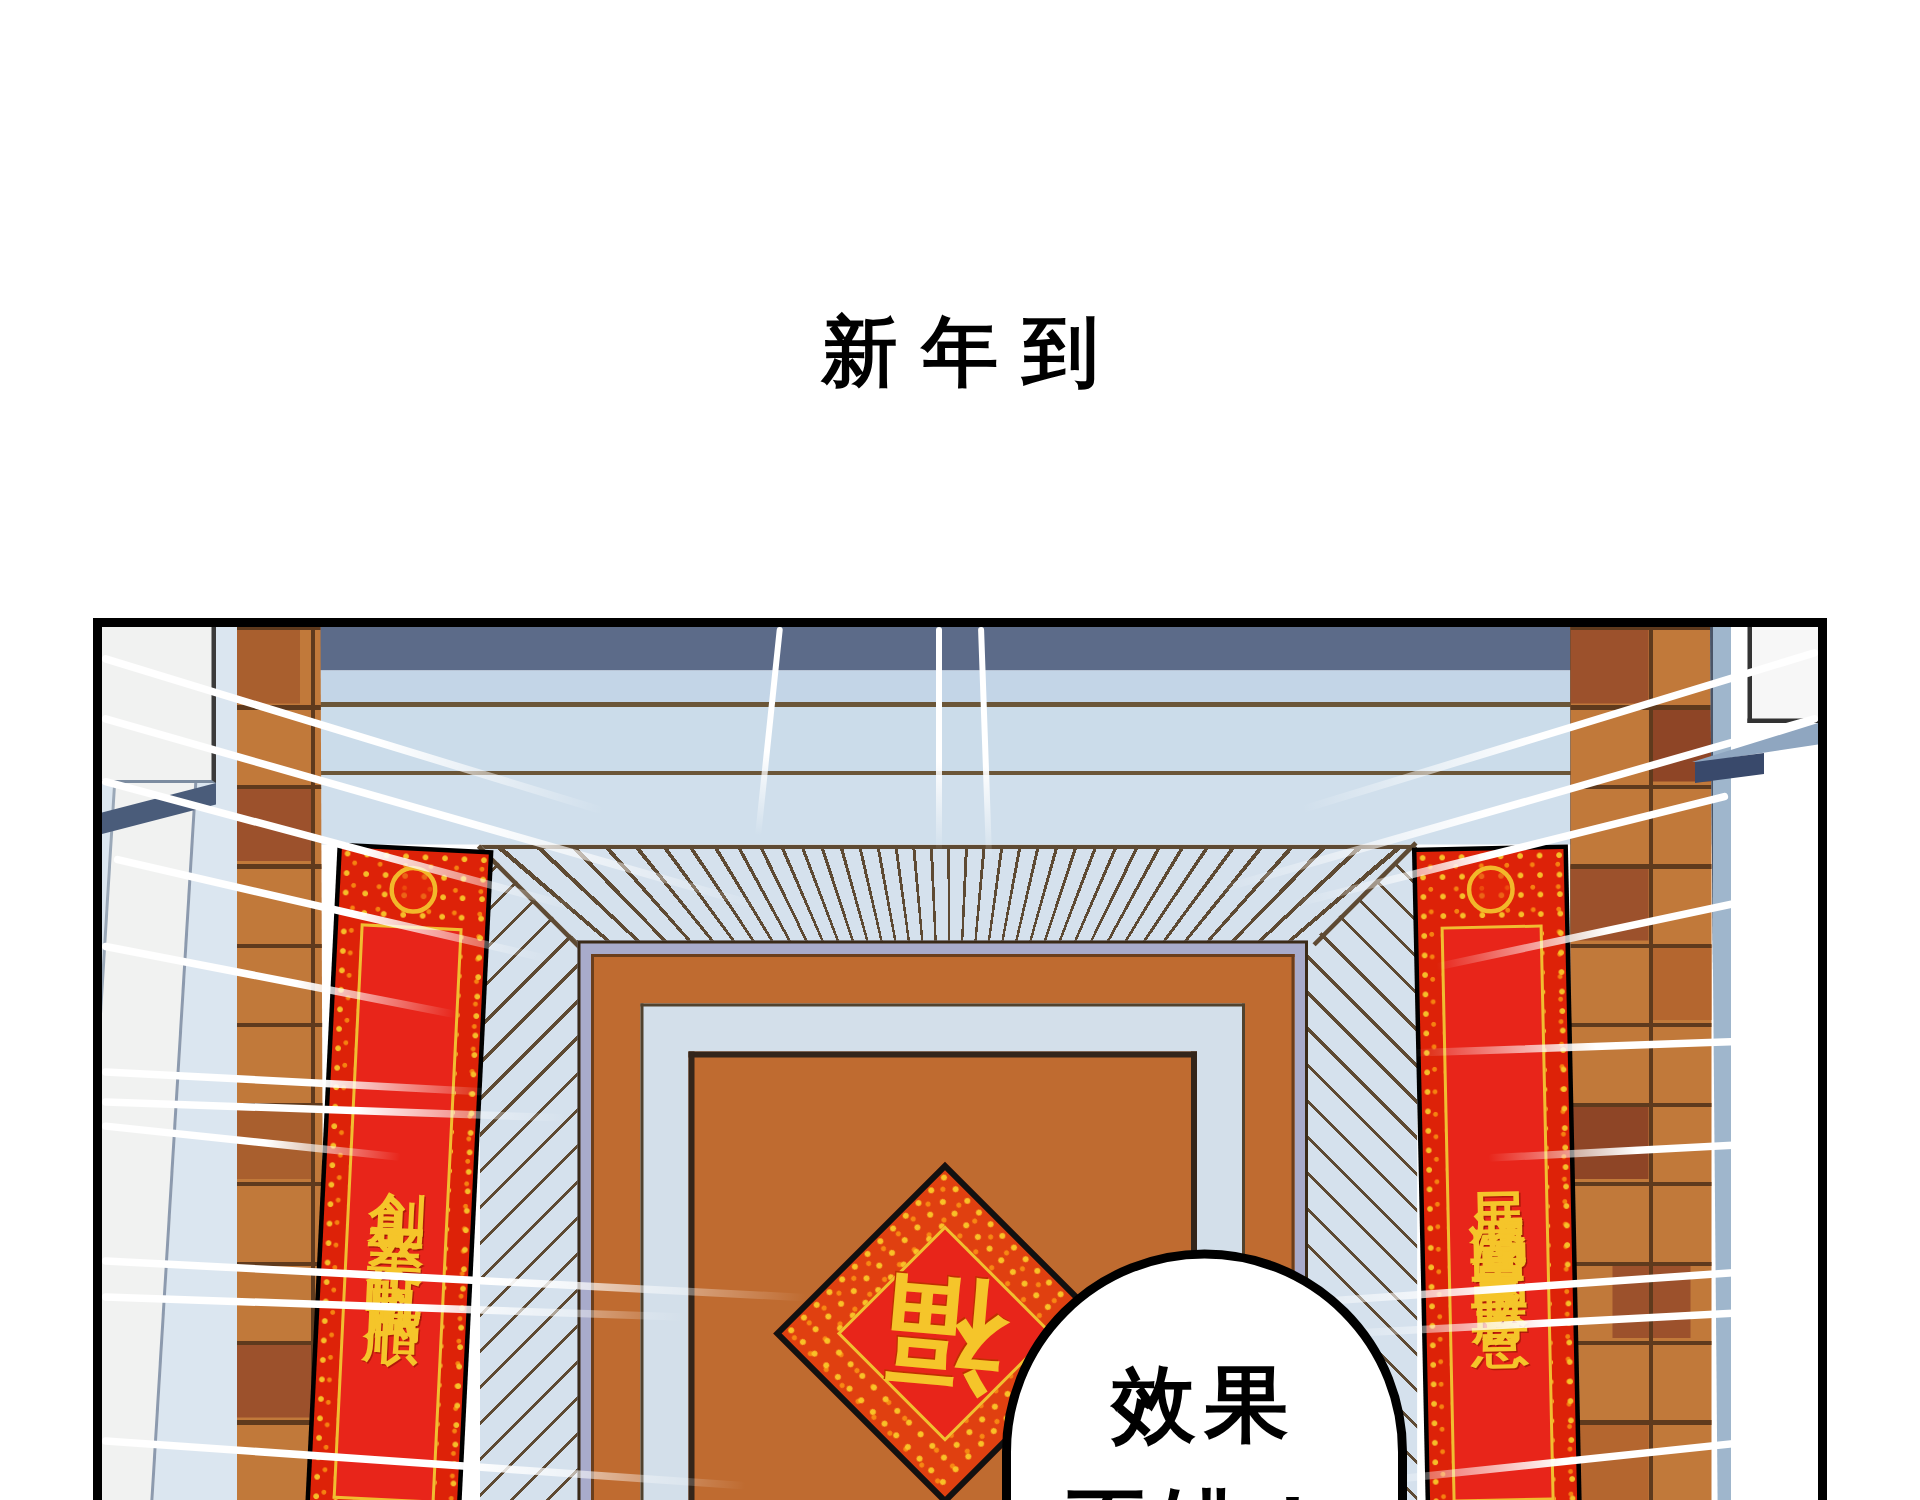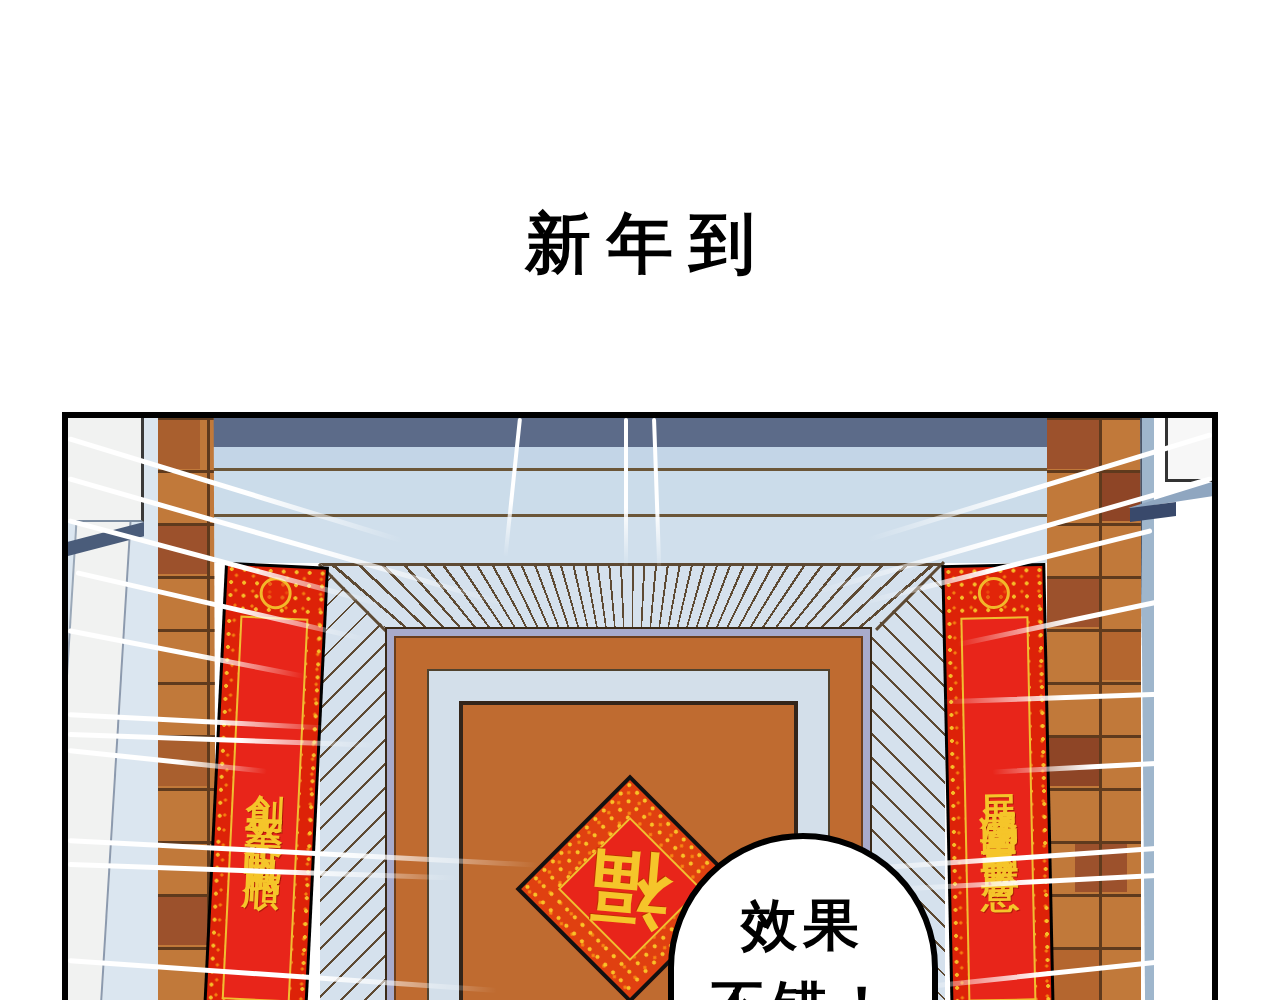--- a/index.html
+++ b/index.html
@@ -1,19 +1,19 @@
 <!DOCTYPE html>
 <html style="--title-text: #000000; --panel-border: #000000; --ceiling-dark: #5C6B89; --ceiling-light: #CBDCEA; --hatch-bg: #D5E1ED; --hatch-line: #5E4A33; --door-lavender: #A8ABCB; --door-orange: #BF6B30; --door-blue: #D3DFEA; --brick: #C1793A; --brick-dark: #9C512C; --brick-mortar: #5F3A1D; --pillar-side: #9FB6CC; --wall-blue: #DBE6F0; --couplet-red: #E8251A; --couplet-border-red: #DD2208; --gold: #F5C52A; --diamond-red: #E8251A; --diamond-band: #E04010; --bubble-bg: #FFFFFF; --bubble-border: #000000;"><head>
 <meta charset="utf-8">
 <style>
   html,body{margin:0;padding:0;}
   body{width:1280px;height:1000px;overflow:hidden;background:#ffffff;position:relative;
        font-family:"DejaVu Sans",sans-serif;}
   .page-title{position:absolute;top:208px;left:0;width:1280px;text-align:center;
-      font-size:66px;font-weight:bold;color:var(--title-text,#000);
+      font-size:51px;font-weight:bold;color:var(--title-text,#000);
       letter-spacing:16px;text-indent:16px;line-height:1.1;}
   .panel{position:absolute;left:62px;top:412px;width:1144px;height:640px;
       border:6px solid var(--panel-border,#000);border-bottom:none;background:#fff;overflow:hidden;}
   .scene{position:absolute;inset:0;}
   .scene *{position:absolute;box-sizing:border-box;}
 
   
   .ceiling-dark{left:70px;top:0;width:1030px;height:29px;background:var(--ceiling-dark,#5C6B89);}
   .ceiling-bands{left:56px;top:29px;width:1028px;height:116px;
       background:linear-gradient(#C3D5E7 0 21px,#6B5638 21px 24px,
@@ -108,21 +108,21 @@
       background:linear-gradient(90deg,#fff 0 55%,rgba(255,255,255,0) 100%);}
   .streak-r{transform-origin:100% 50%;
       background:linear-gradient(270deg,#fff 0 55%,rgba(255,255,255,0) 100%);}
   .vstreak{width:4px;border-radius:2px;transform-origin:50% 0;
       background:linear-gradient(180deg,#fff 0 60%,rgba(255,255,255,0) 100%);}
 
   
   .bubble{left:600px;top:415px;width:270px;height:300px;background:var(--bubble-bg,#fff);
       border:6px solid var(--bubble-border,#000);border-radius:135px 135px 110px 110px;z-index:6;}
   .bubble-line{left:0;width:258px;text-align:center;font-size:56px;font-weight:600;
-      color:#000;letter-spacing:6px;line-height:1;white-space:nowrap;}
+      color:#000;letter-spacing:6px;line-height:1;white-space:nowrap;margin-top:12px;}
   .bubble-line1{top:58px;}
   .bubble-line2{top:140px;}
 </style>
 </head>
 <body>
 
 <div class="page-title">新年到</div>
 
 <div class="panel">
   <div class="scene">

